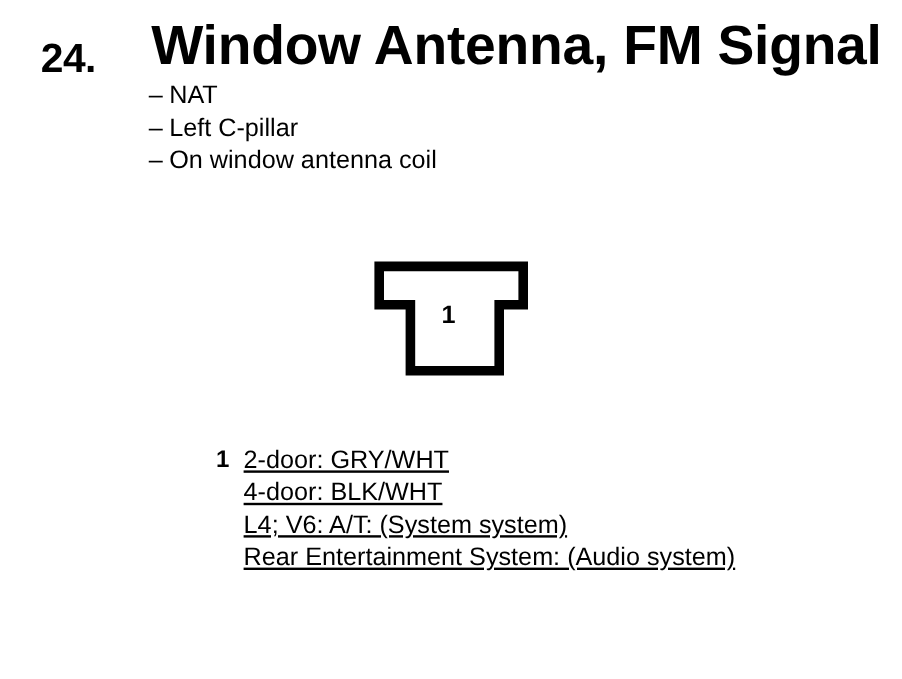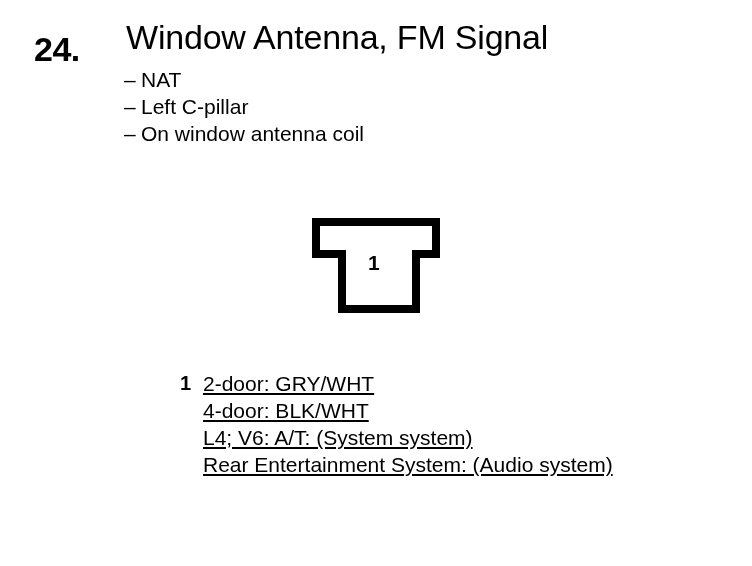--- a/index.html
+++ b/index.html
@@ -32,22 +32,22 @@
     font-weight: bold;
     letter-spacing: -0.5px;
     line-height: 38px;
     white-space: nowrap;
     margin-top: 12px;
   }
   #page-title {
     position: absolute;
     left: 126px;
     top: 18px;
-    font-size: 34px;
-    font-weight: normal;
+    font-size: 46px;
+    font-weight: bold;
     letter-spacing: -0.2px;
     line-height: 38px;
     white-space: nowrap;
   }
 
   
   #notes-list {
     position: absolute;
     left: 124px;
     top: 66px;

